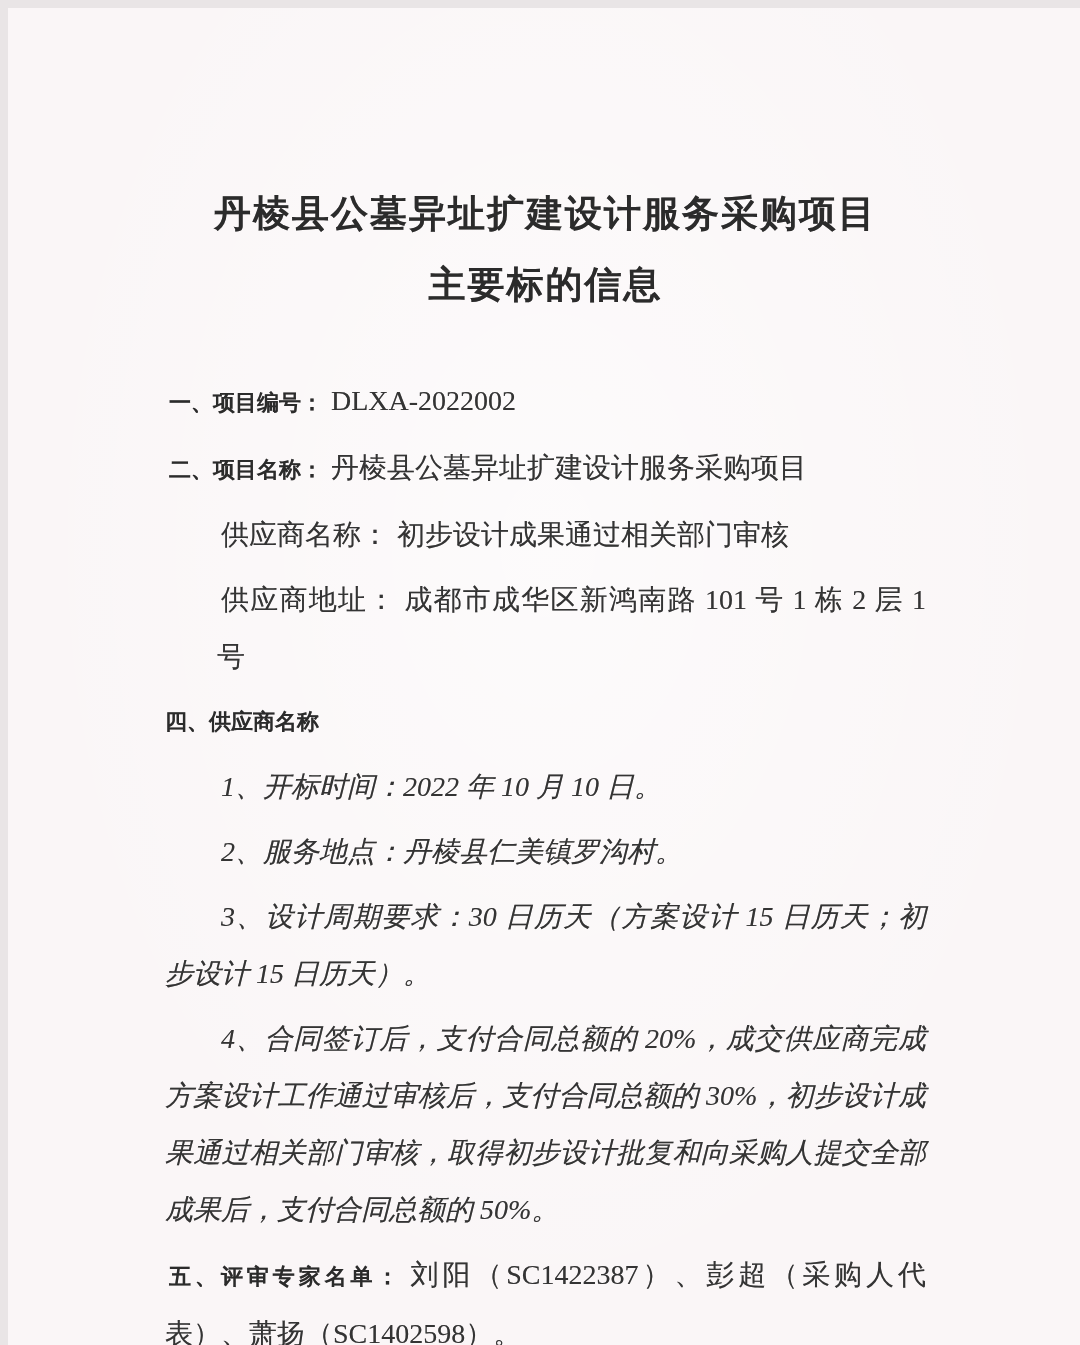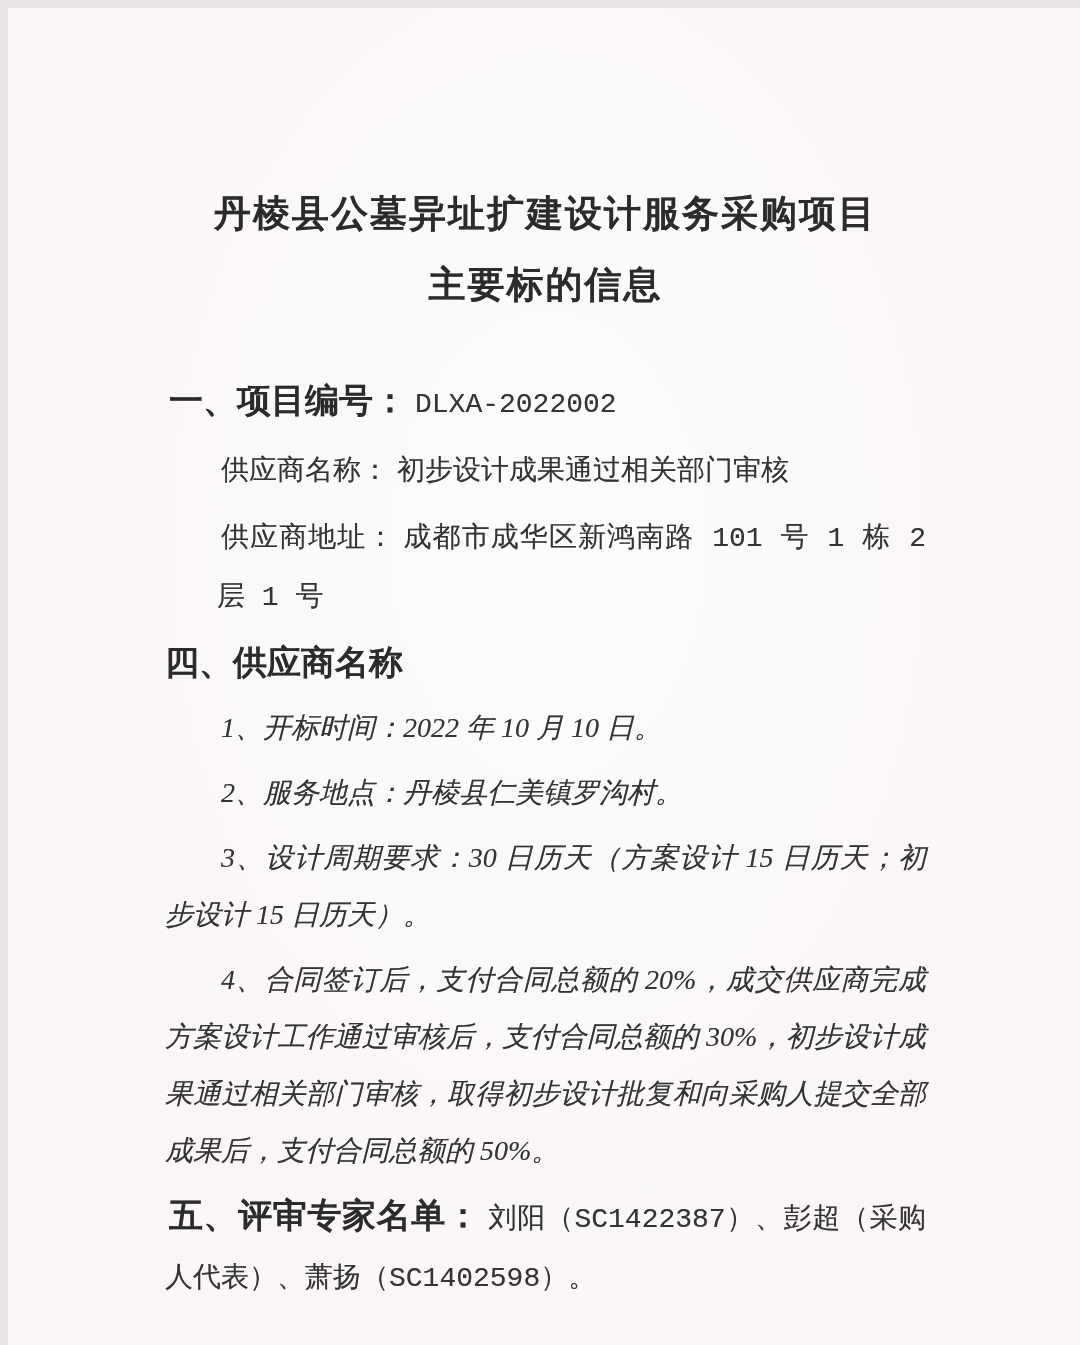--- a/index.html
+++ b/index.html
@@ -38,43 +38,44 @@
     margin-top: 40px;
     font-size: 28px;
     line-height: 57px;
     text-align: justify;
   }
   .doc-body p { margin: 0; }
   .heading {
     font-family: "Liberation Sans", "DejaVu Sans", sans-serif;
     font-weight: 700;
     color: var(--ink-bold);
-    font-size: 34px;
+    font-size: 22px;
   }
   .detail-line { padding-left: 56px; }   
   .item { text-indent: 56px; font-style: italic; }           
-  .value { color: var(--ink); font-family: Liberation Mono, monospace; }
+  .value { color: var(--ink); }
   
   .doc-title, .doc-body { text-shadow: 0 0 0.6px rgba(60,60,60,0.45); }
 </style>
 </head>
 <body>
 
 <div class="page">
   <div class="content">
 
     <h1 class="doc-title">
       <span class="title-line">丹棱县公墓异址扩建设计服务采购项目</span>
       <span class="title-line">主要标的信息</span>
     </h1>
 
     <div class="doc-body">
 
       <p><span class="heading">一、项目编号：</span><span class="value">DLXA-2022002</span></p>
 
+      <p><span class="heading">二、项目名称：</span><span class="value">丹棱县公墓异址扩建设计服务采购项目</span></p>
 
 
       <p class="detail-line"><span>供应商名称：</span><span class="value">初步设计成果通过相关部门审核</span></p>
 
       <p class="detail-line"><span>供应商地址：</span><span class="value">成都市成华区新鸿南路 101 号 1 栋 2 层 1 号</span></p>
 
 
       <p class="heading">四、供应商名称</p>
 
       <p class="item">1、开标时间：2022 年 10 月 10 日。</p>

